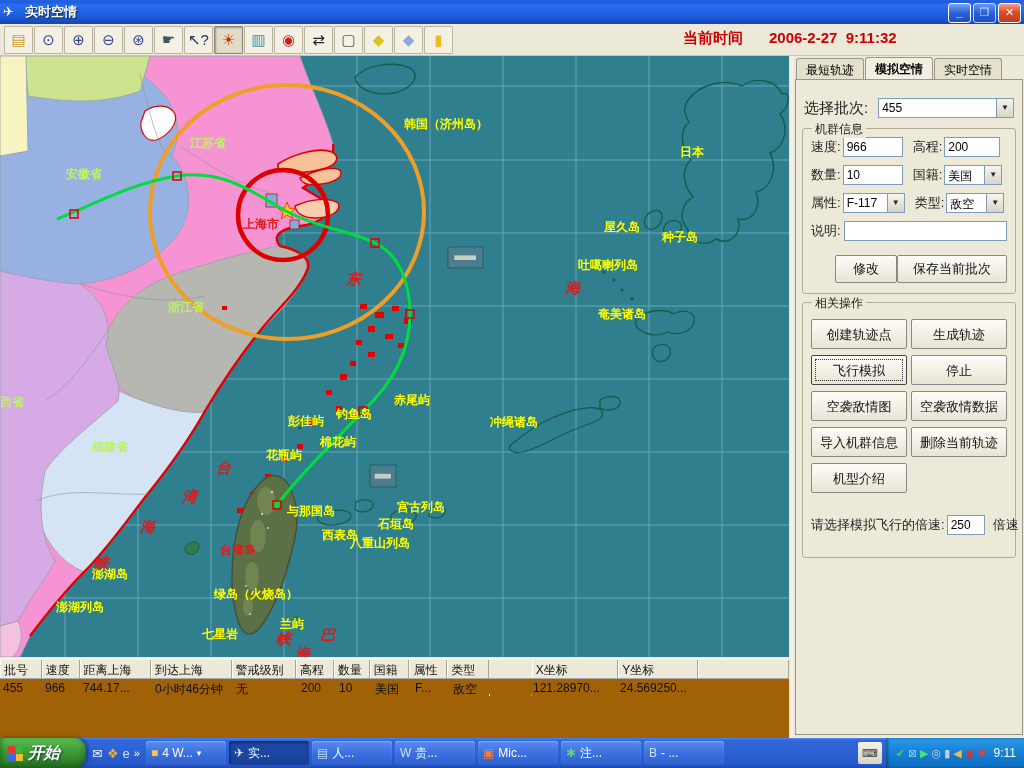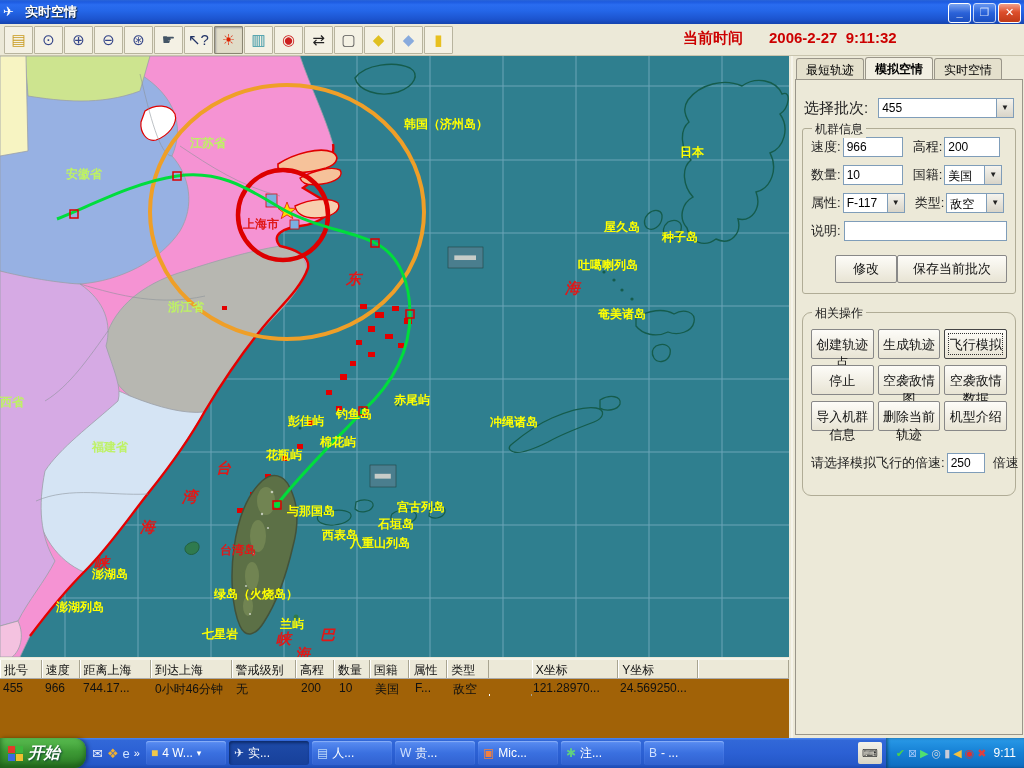--- a/index.html
+++ b/index.html
@@ -50,21 +50,21 @@
   .tinput{border:1px solid #7f9db9;background:#fff;height:18px;font-size:12px;padding:0 3px;
     font-family:"Liberation Sans",sans-serif;box-sizing:content-box;}
   .combo{display:flex;border:1px solid #7f9db9;background:#fff;height:18px;align-items:stretch;}
   .combo .cval{flex:1;padding:2px 3px 0;font-size:12px;}
   .combo .cbtn{width:16px;background:linear-gradient(180deg,#f6f4ee,#d8d4c8);border-left:1px solid #7f9db9;
     font-size:8px;text-align:center;line-height:17px;color:#222;}
   .groupbox{border:1px solid #b0ac96;border-radius:3px;margin:10px 6px 0;position:relative;padding-bottom:10px;}
   .gtitle{position:absolute;top:-8px;left:9px;background:#ece9d8;padding:0 3px;font-size:12px;color:#222;}
   .xpbtn{border:1px solid #888;border-radius:2px;background:linear-gradient(180deg,#fdfcf8,#e8e4d4);
     font-size:13px;padding:4px 8px;text-align:center;font-family:"Liberation Sans",sans-serif;color:#111;}
-  .ops-grid{display:grid;grid-template-columns:1fr 1fr 1fr;gap:6px 4px;margin:16px 8px 0;}
+  .ops-grid{display:grid;grid-template-columns:1fr 1fr;gap:6px 4px;margin:16px 8px 0;}
   .ops-grid .xpbtn{height:30px;box-sizing:border-box;padding:6px 2px;}
   .xpbtn.focused{outline:1px dotted #333;outline-offset:-5px;border-color:#444;}
   .speedline{display:flex;align-items:center;margin:22px 8px 12px;font-size:13px;}
   
   .datatable{position:absolute;left:0;top:658px;width:789px;height:80px;background:#a16207;
     border-top:2px solid #f6f4ea;box-sizing:border-box;}
   .thead{display:flex;height:18px;background:#ece9d8;border-bottom:1px solid #aaa;}
   .th{box-sizing:border-box;border-right:1px solid #a8a490;border-left:1px solid #fff;
     font-size:12px;padding:2px 3px 0;white-space:nowrap;overflow:hidden;color:#111;}
   .trow{display:flex;height:16px;margin-top:1px;}
@@ -391,21 +391,21 @@
         <div class="row">
           <span class="flabel">说明:</span>
           <input class="tinput" style="flex: 1 1 0%; margin-left: 3px;" value="">
         </div>
         <div class="row" style="justify-content:flex-end;margin-top:14px;">
           <button class="xpbtn" style="width:62px;">修改</button>
           <button class="xpbtn" style="width:110px;">保存当前批次</button>
         </div>
       </div>
 
-      <div class="groupbox" style="margin-top:18px;border-radius:9px;">
+      <div class="groupbox" style="margin-top:8px;">
         <span class="gtitle">相关操作</span>
         <div class="ops-grid" id="ops-grid">
             <button class="xpbtn">创建轨迹点</button>
             <button class="xpbtn">生成轨迹</button>
             <button class="xpbtn focused">飞行模拟</button>
             <button class="xpbtn">停止</button>
             <button class="xpbtn">空袭敌情图</button>
             <button class="xpbtn">空袭敌情数据</button>
             <button class="xpbtn">导入机群信息</button>
             <button class="xpbtn">删除当前轨迹</button>

